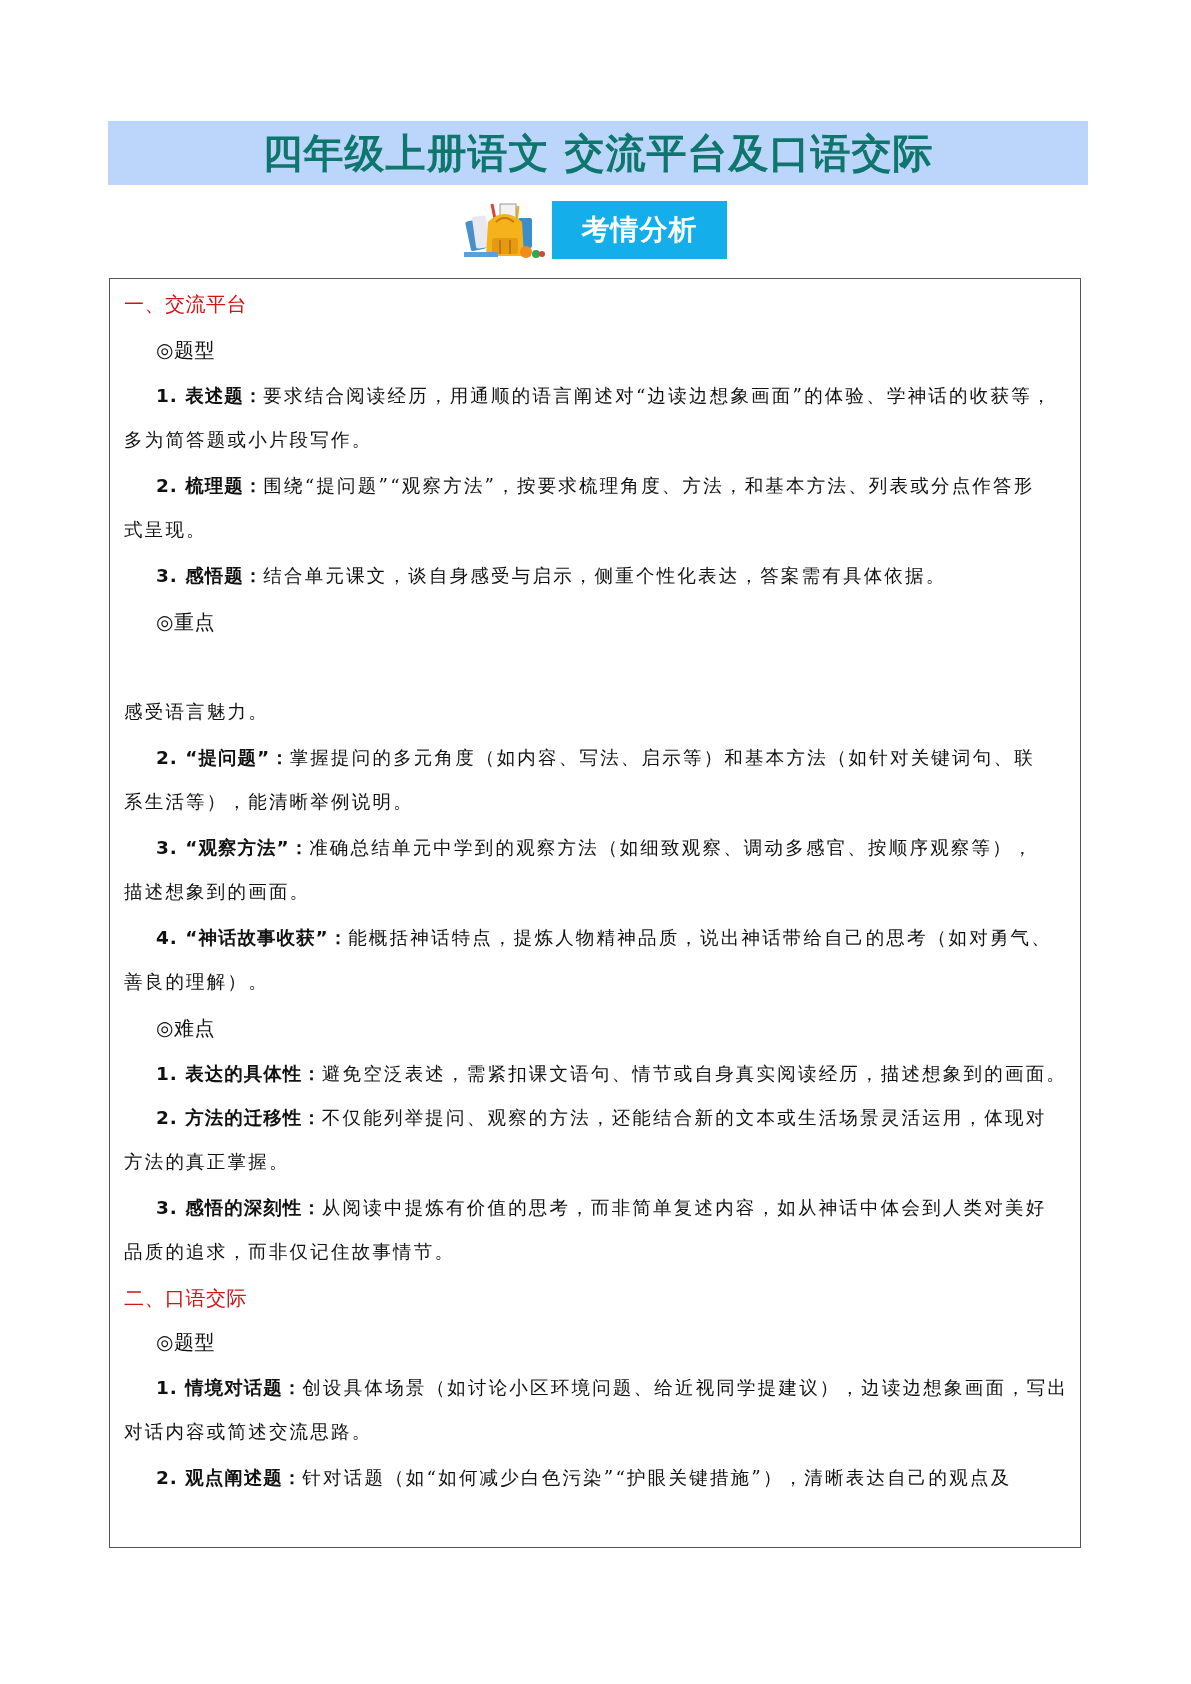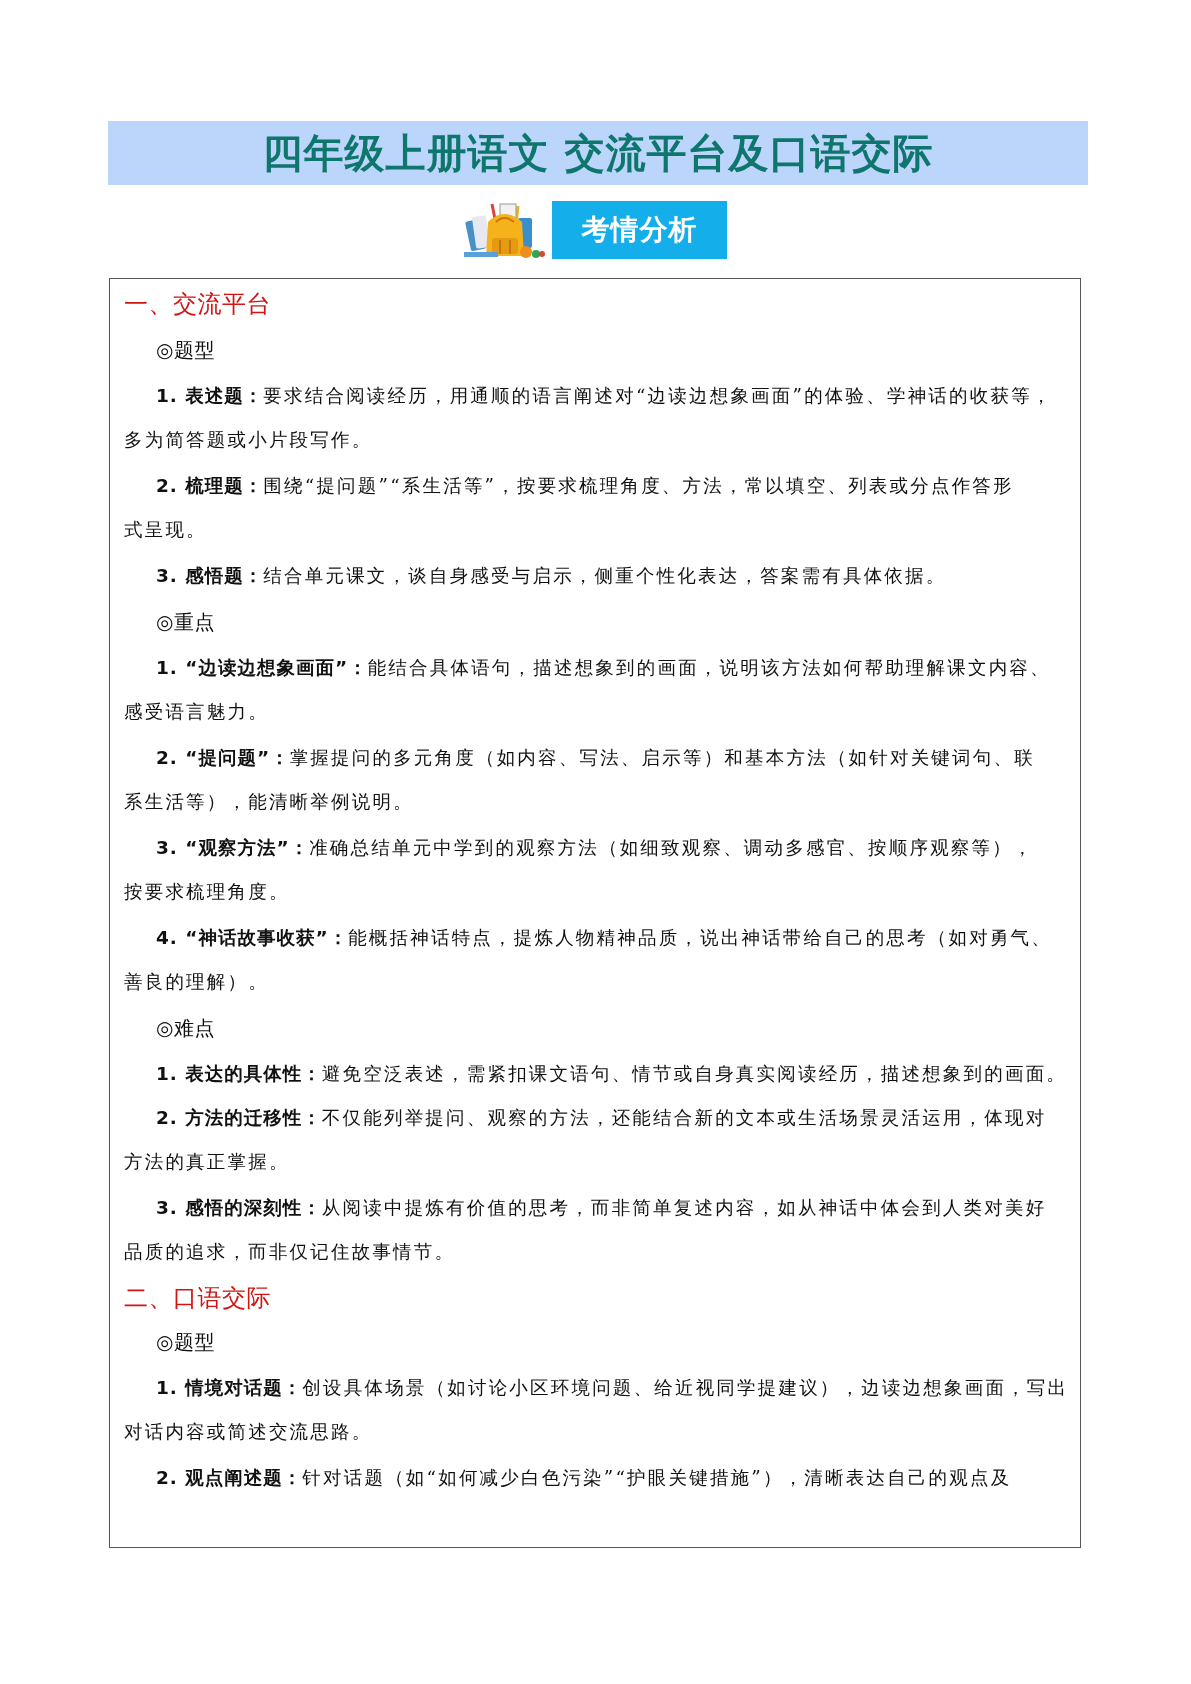--- a/index.html
+++ b/index.html
@@ -74,21 +74,21 @@
       right: 12px;
       font-size: 18.5px;
       line-height: 26px;
       white-space: nowrap;
       letter-spacing: 2.2px;
     }
     .indent { left: 46px; }
     .section-head {
       color: #d01515;
       font-family: "DejaVu Sans", "Liberation Sans", sans-serif;
-      font-size: 24px;
+      font-size: 20px;
       letter-spacing: 0.5px;
     }
     .sub-head {
       font-family: "DejaVu Sans", "Liberation Sans", sans-serif;
       font-size: 20px;
       letter-spacing: 0.5px;
     }
     .lead {
       font-weight: bold;
       font-family: "DejaVu Sans", "Liberation Sans", sans-serif;
@@ -133,44 +133,41 @@
   <div class="line section-head" style="top:12px;">一、交流平台</div>
 
   <div class="line indent sub-head" style="top:58px;">◎题型</div>
 
   <div class="line indent" style="top:104px;">
     <span class="lead">1. 表述题：</span><span>要求结合阅读经历，用通顺的语言阐述对“边读边想象画面”的体验、学神话的收获等，</span>
   </div>
   <div class="line" style="top:148px;">多为简答题或小片段写作。</div>
 
   <div class="line indent" style="top:194px;">
-    <span class="lead">2. 梳理题：</span><span>围绕“提问题”“系生活等”，按要求梳理角度、方法，常以填空、列表或分点作答形</span>
+    <span class="lead">2. 梳理题：</span><span>围绕“提问题”“观察方法”，按要求梳理角度、方法，和基本方法、列表或分点作答形</span>
   </div>
   <div class="line" style="top:238px;">式呈现。</div>
 
   <div class="line indent" style="top:284px;">
     <span class="lead">3. 感悟题：</span><span>结合单元课文，谈自身感受与启示，侧重个性化表达，答案需有具体依据。</span>
   </div>
 
   <div class="line indent sub-head" style="top:330px;">◎重点</div>
 
-  <div class="line indent" style="top:376px;">
-    <span class="lead">1. “边读边想象画面”：</span><span>能结合具体语句，描述想象到的画面，说明该方法如何帮助理解课文内容、</span>
-  </div>
   <div class="line" style="top:420px;">感受语言魅力。</div>
 
   <div class="line indent" style="top:466px;">
     <span class="lead">2. “提问题”：</span><span>掌握提问的多元角度（如内容、写法、启示等）和基本方法（如针对关键词句、联</span>
   </div>
   <div class="line" style="top:510px;">系生活等），能清晰举例说明。</div>
 
   <div class="line indent" style="top:556px;">
     <span class="lead">3. “观察方法”：</span><span>准确总结单元中学到的观察方法（如细致观察、调动多感官、按顺序观察等），</span>
   </div>
-  <div class="line" style="top:600px;">按要求梳理角度。</div>
+  <div class="line" style="top:600px;">描述想象到的画面。</div>
 
   <div class="line indent" style="top:646px;">
     <span class="lead">4. “神话故事收获”：</span><span>能概括神话特点，提炼人物精神品质，说出神话带给自己的思考（如对勇气、</span>
   </div>
   <div class="line" style="top:690px;">善良的理解）。</div>
 
   <div class="line indent sub-head" style="top:736px;">◎难点</div>
 
   <div class="line indent" style="top:782px;">
     <span class="lead">1. 表达的具体性：</span><span>避免空泛表述，需紧扣课文语句、情节或自身真实阅读经历，描述想象到的画面。</span>

